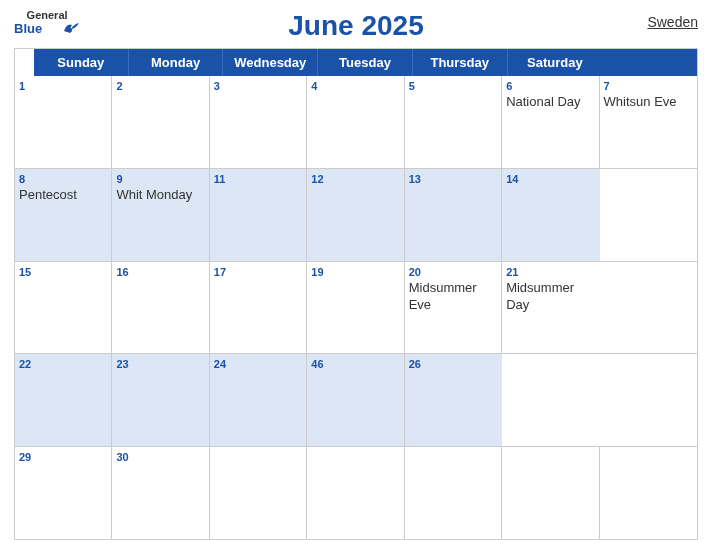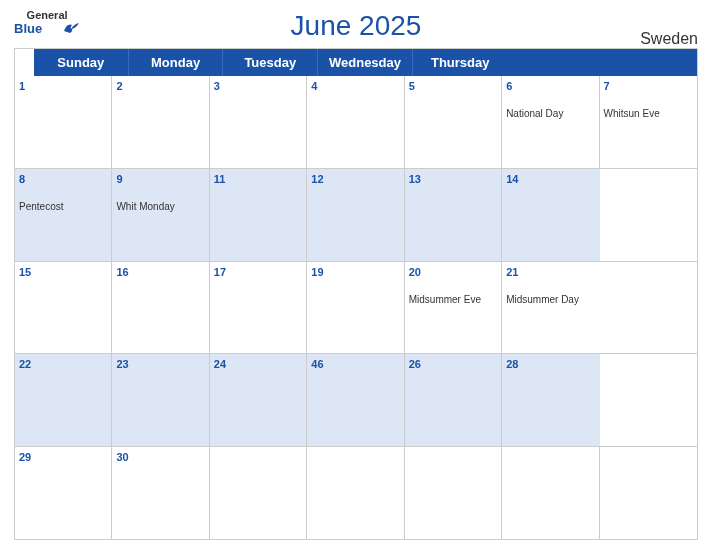--- a/index.html
+++ b/index.html
@@ -40,29 +40,30 @@
     }
     .logo-text-blue {
       font-size: 13px;
       color: #1a52a8;
       font-weight: bold;
       line-height: 1;
     }
     .title {
       font-size: 28px;
       color: #1a52a8;
-      font-weight: normal;
+      font-weight: bold;
       text-align: center;
     }
     .country {
       position: absolute;
       right: 0;
-      top: 20px;
-      font-size: 16px;
+      top: 4px;
+      font-size: 14px;
       color: #333;
+      text-decoration: underline;
     }
     .calendar {
       flex: 1;
       display: flex;
       flex-direction: column;
       border: 1px solid #ccc;
     }
     .cal-header-row {
       display: grid;
       grid-template-columns: repeat(7, 1fr);
@@ -105,24 +106,24 @@
     .cal-cell:last-child {
       border-right: none;
     }
     .day-num {
       font-size: 11px;
       color: #1a52a8;
       font-weight: bold;
       line-height: 1.3;
     }
     .event {
-      font-size: 10px;
+      font-size: 13px;
       color: #333;
       line-height: 1.3;
-      margin-top: 14px;
+      margin-top: 1px;
     }
     .cal-row.alt-shade .cal-cell {
       background: #dce6f5;
     }
   </style>
 </head>
 <body>
 
 <div class="container">
   <div class="header">
@@ -136,23 +137,24 @@
       </div>
     </div>
     <h1 class="title">June 2025</h1>
     <span class="country">Sweden</span>
   </div>
 
   <div class="calendar">
     <div class="cal-header-row">
     <div class="cal-header-cell">Sunday</div>
         <div class="cal-header-cell">Monday</div>
+        <div class="cal-header-cell">Wednesday</div>
         <div class="cal-header-cell">Tuesday</div>
-        <div class="cal-header-cell">Wednesday</div>
         <div class="cal-header-cell">Thursday</div>
+        <div class="cal-header-cell">Saturday</div>
       </div>
     <div class="cal-body">
     <div class="cal-row">
           <div class="cal-cell">
             <div class="day-num">1</div>
           </div>
           <div class="cal-cell">
             <div class="day-num">2</div>
           </div>
           <div class="cal-cell">
@@ -225,23 +227,20 @@
             <div class="day-num">23</div>
           </div>
           <div class="cal-cell">
             <div class="day-num">24</div>
           </div>
           <div class="cal-cell">
             <div class="day-num">46</div>
           </div>
           <div class="cal-cell">
             <div class="day-num">26</div>
-          </div>
-          <div class="cal-cell">
-            <div class="day-num">28</div>
           </div>
         </div>
         <div class="cal-row">
           <div class="cal-cell">
             <div class="day-num">29</div>
           </div>
           <div class="cal-cell">
             <div class="day-num">30</div>
           </div>
           <div class="cal-cell"></div>

